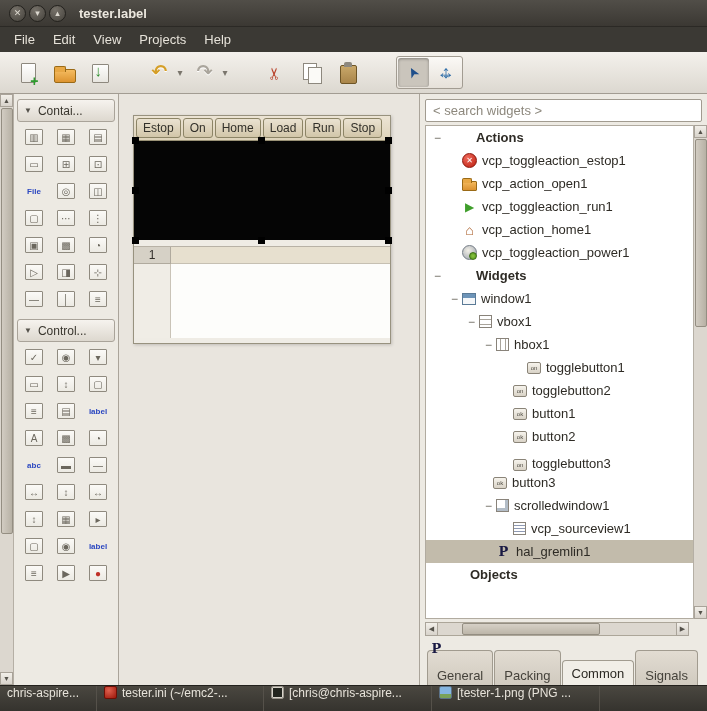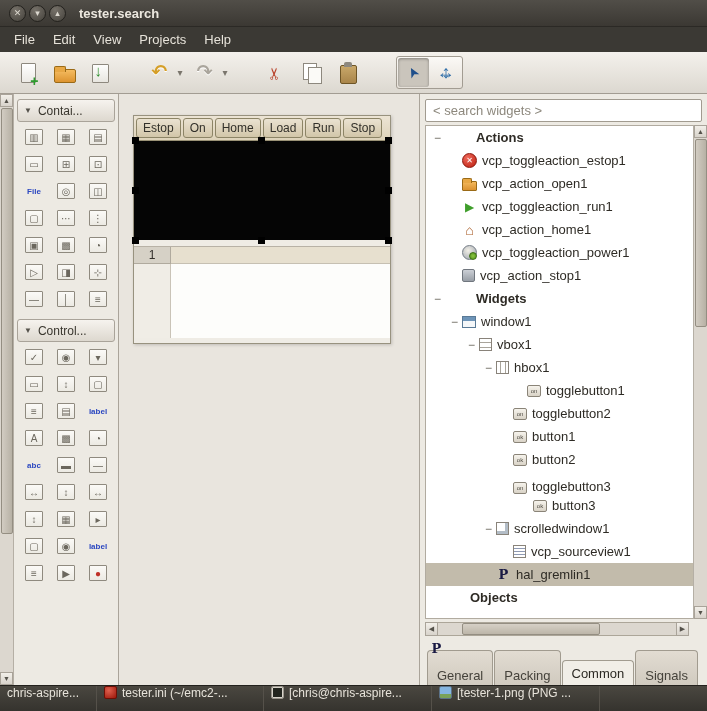--- a/index.html
+++ b/index.html
@@ -131,21 +131,21 @@
 <body>
 
 <div id="app">
 
   <div class="titlebar">
     <div class="winbtns" id="winbtns">
         <span class="winbtn">✕</span>
         <span class="winbtn">▾</span>
         <span class="winbtn">▴</span>
       </div>
-    <div class="wtitle">tester.search</div>
+    <div class="wtitle">tester.label</div>
   </div>
 
   <div class="menubar" id="menubar">
       <div class="menu-item">File</div>
       <div class="menu-item">Edit</div>
       <div class="menu-item">View</div>
       <div class="menu-item">Projects</div>
       <div class="menu-item">Help</div>
     </div>
 
@@ -322,25 +322,20 @@
             <div class="trow" style="padding-left: 23px;">
               <span class="tspace"></span>
               <span class="ti ti-home-action-icon">⌂</span>
               <span class="tlabel">vcp_action_home1</span>
             </div>
             <div class="trow" style="padding-left: 23px;">
               <span class="tspace"></span>
               <span class="ti ti-power-action-icon"></span>
               <span class="tlabel">vcp_toggleaction_power1</span>
             </div>
-            <div class="trow" style="padding-left: 23px;">
-              <span class="tspace"></span>
-              <span class="ti ti-stop-action-icon"></span>
-              <span class="tlabel">vcp_action_stop1</span>
-            </div>
             <div class="trow tgroup" style="padding-left: 6px;">
               <span class="texp">−</span>
               <span class="tlabel">Widgets</span>
             </div>
             <div class="trow" style="padding-left: 23px;">
               <span class="texp">−</span>
               <span class="ti ti-window-widget-icon"></span>
               <span class="tlabel">window1</span>
             </div>
             <div class="trow" style="padding-left: 40px;">
@@ -371,21 +366,21 @@
             <div class="trow" style="padding-left: 74px;">
               <span class="tspace"></span>
               <span class="ti ti-button-widget-icon">ok</span>
               <span class="tlabel">button2</span>
             </div>
             <div class="trow" style="padding-left: 74px; align-items: flex-end;">
               <span class="tspace"></span>
               <span class="ti ti-togglebutton-widget-icon">on</span>
               <span class="tlabel">togglebutton3</span>
             </div>
-            <div class="trow" style="padding-left: 94px;">
+            <div class="trow" style="padding-left: 54px;">
               <span class="tspace"></span>
               <span class="ti ti-button-widget-icon">ok</span>
               <span class="tlabel">button3</span>
             </div>
             <div class="trow" style="padding-left: 57px;">
               <span class="texp">−</span>
               <span class="ti ti-scrolledwindow-widget-icon"></span>
               <span class="tlabel">scrolledwindow1</span>
             </div>
             <div class="trow" style="padding-left: 74px;">

